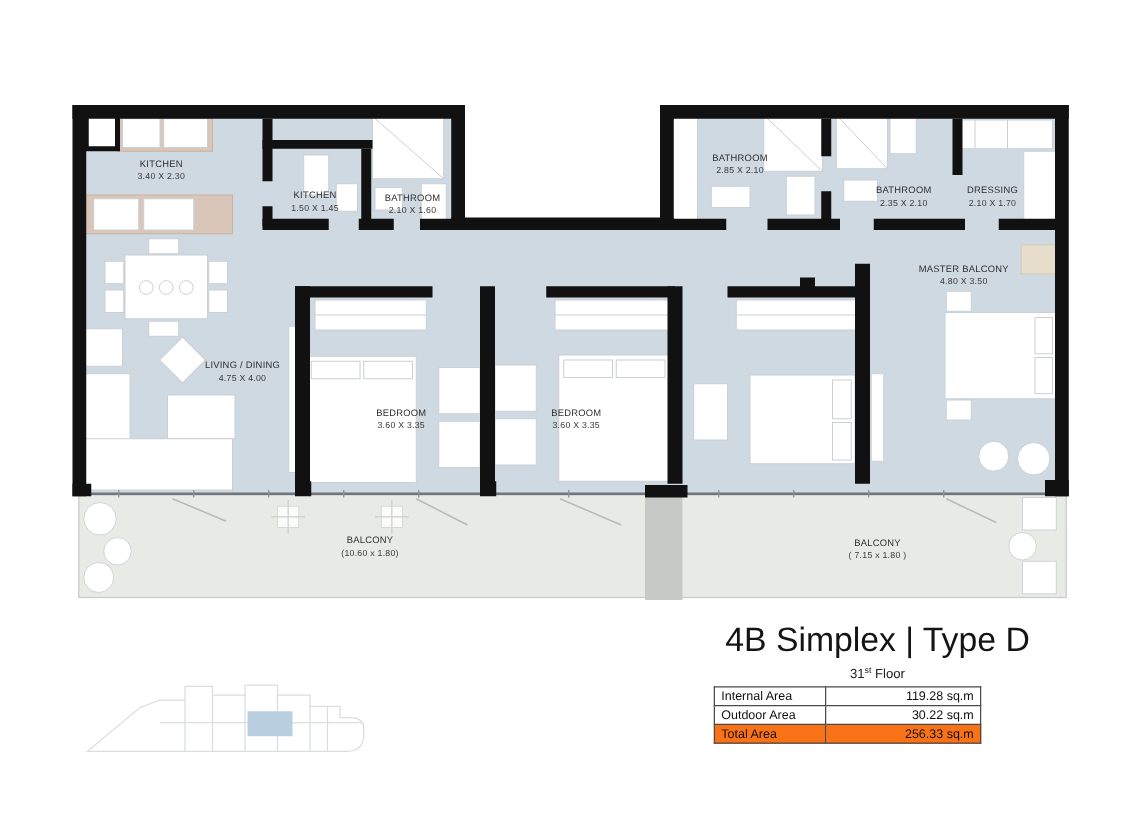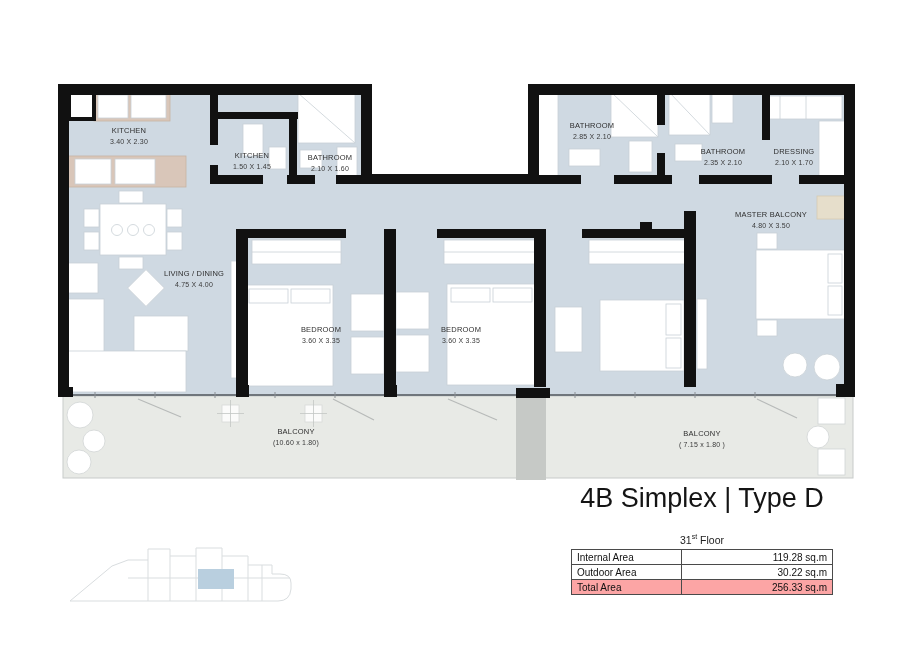--- a/index.html
+++ b/index.html
@@ -3,30 +3,30 @@
 <meta charset="utf-8">
 <style>
   html,body{margin:0;padding:0;background:#fff;}
   #stage{position:relative;width:915px;height:655px;background:#ffffff;overflow:hidden;
          font-family:"Liberation Sans",sans-serif;}
   svg{position:absolute;left:0;top:0;}
   .label{position:absolute;transform:translate(-50%,-50%);text-align:center;
          font:400 7.5px/1.45 "Liberation Sans",sans-serif;color:#2e2e2e;
          letter-spacing:.2px;white-space:nowrap;}
   .label .dims{display:block;font-size:7px;color:#3a3a3a;}
-  #plan-title{position:absolute;left:702px;top:483px;transform:translateX(-50%);
+  #plan-title{position:absolute;left:702px;top:497px;transform:translateX(-50%);
               font-size:27px;color:#141414;white-space:nowrap;}
   #floor-label{position:absolute;left:702px;top:533px;transform:translateX(-50%);
                font-size:10.5px;color:#222;white-space:nowrap;}
   #floor-label sup{font-size:7px;}
-  #area-table{position:absolute;left:571px;top:549px;width:262px;border-collapse:collapse;
+  #area-table{position:absolute;left:571px;top:549px;width:214px;border-collapse:collapse;
               font-size:10px;color:#111;}
   #area-table td{border:1px solid #4a4a4a;height:12px;padding:1px 5px;background:#fff;}
   #area-table td.val{text-align:right;width:58%;padding-left:20px;}
-  #area-table tr.total td{background:#fca5a5;}
+  #area-table tr.total td{background:#f97316;}
 </style>
 </head>
 <body>
 
 <div id="stage">
 
   <svg width="915" height="655" viewBox="0 0 915 655">
 
     <g>
       <rect x="63" y="89" width="789" height="307" fill="#cfd9e2"></rect>
@@ -242,21 +242,21 @@
     <span class="dims">2.35 X 2.10</span>
   </div>
   <div class="label" style="left:794px;top:158px">
     <span>DRESSING</span>
     <span class="dims">2.10 X 1.70</span>
   </div>
   <div class="label" style="left:771px;top:221px">
     <span>MASTER BALCONY</span>
     <span class="dims">4.80 X 3.50</span>
   </div>
-  <div class="label" style="left:194px;top:280px">
+  <div class="label" style="left:194px;top:298px">
     <span>LIVING / DINING</span>
     <span class="dims">4.75 X 4.00</span>
   </div>
   <div class="label" style="left:321px;top:336px">
     <span>BEDROOM</span>
     <span class="dims">3.60 X 3.35</span>
   </div>
   <div class="label" style="left:461px;top:336px">
     <span>BEDROOM</span>
     <span class="dims">3.60 X 3.35</span>

